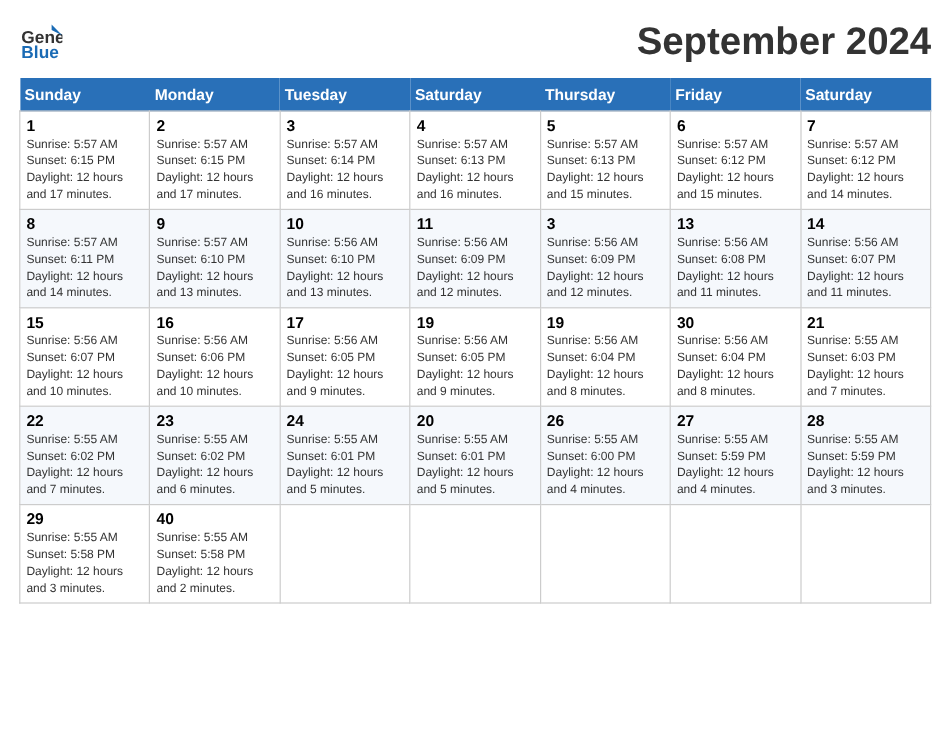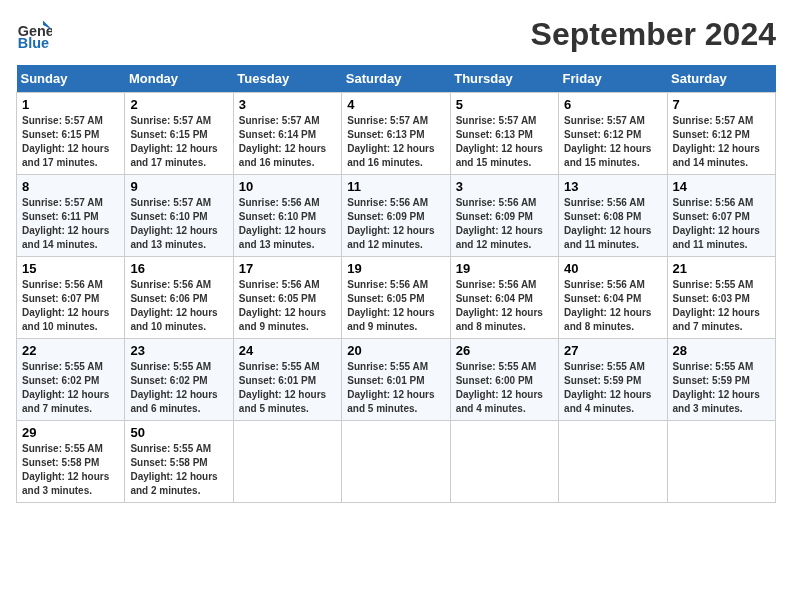--- a/index.html
+++ b/index.html
@@ -63,21 +63,20 @@
     .day-num {
       font-size: 13px;
       font-weight: bold;
       display: block;
       margin-bottom: 2px;
     }
     .day-info {
       font-size: 10px;
       color: #333;
       line-height: 1.4;
-      font-weight: bold;
     }
     td.empty {
       background: #fff;
     }
     th:first-child { border-radius: 0; }
   </style>
 </head>
 <body>
 
 <div class="header-area">
@@ -238,95 +237,95 @@
 and 9 minutes.</div>
         </td>
         <td>
           <span class="day-num">19</span>
           <div class="day-info" style="white-space: pre-line;">Sunrise: 5:56 AM
 Sunset: 6:04 PM
 Daylight: 12 hours
 and 8 minutes.</div>
         </td>
         <td>
+          <span class="day-num">30</span>
+          <div class="day-info" style="white-space: pre-line;">Sunrise: 5:56 AM
+Sunset: 6:04 PM
+Daylight: 12 hours
+and 8 minutes.</div>
+        </td>
+        <td>
+          <span class="day-num">21</span>
+          <div class="day-info" style="white-space: pre-line;">Sunrise: 5:55 AM
+Sunset: 6:03 PM
+Daylight: 12 hours
+and 7 minutes.</div>
+        </td>
+      </tr>
+      <tr>
+        <td>
+          <span class="day-num">22</span>
+          <div class="day-info" style="white-space: pre-line;">Sunrise: 5:55 AM
+Sunset: 6:02 PM
+Daylight: 12 hours
+and 7 minutes.</div>
+        </td>
+        <td>
+          <span class="day-num">23</span>
+          <div class="day-info" style="white-space: pre-line;">Sunrise: 5:55 AM
+Sunset: 6:02 PM
+Daylight: 12 hours
+and 6 minutes.</div>
+        </td>
+        <td>
+          <span class="day-num">24</span>
+          <div class="day-info" style="white-space: pre-line;">Sunrise: 5:55 AM
+Sunset: 6:01 PM
+Daylight: 12 hours
+and 5 minutes.</div>
+        </td>
+        <td>
+          <span class="day-num">20</span>
+          <div class="day-info" style="white-space: pre-line;">Sunrise: 5:55 AM
+Sunset: 6:01 PM
+Daylight: 12 hours
+and 5 minutes.</div>
+        </td>
+        <td>
+          <span class="day-num">26</span>
+          <div class="day-info" style="white-space: pre-line;">Sunrise: 5:55 AM
+Sunset: 6:00 PM
+Daylight: 12 hours
+and 4 minutes.</div>
+        </td>
+        <td>
+          <span class="day-num">27</span>
+          <div class="day-info" style="white-space: pre-line;">Sunrise: 5:55 AM
+Sunset: 5:59 PM
+Daylight: 12 hours
+and 4 minutes.</div>
+        </td>
+        <td>
+          <span class="day-num">28</span>
+          <div class="day-info" style="white-space: pre-line;">Sunrise: 5:55 AM
+Sunset: 5:59 PM
+Daylight: 12 hours
+and 3 minutes.</div>
+        </td>
+      </tr>
+      <tr>
+        <td>
+          <span class="day-num">29</span>
+          <div class="day-info" style="white-space: pre-line;">Sunrise: 5:55 AM
+Sunset: 5:58 PM
+Daylight: 12 hours
+and 3 minutes.</div>
+        </td>
+        <td>
           <span class="day-num">40</span>
-          <div class="day-info" style="white-space: pre-line;">Sunrise: 5:56 AM
-Sunset: 6:04 PM
-Daylight: 12 hours
-and 8 minutes.</div>
-        </td>
-        <td>
-          <span class="day-num">21</span>
-          <div class="day-info" style="white-space: pre-line;">Sunrise: 5:55 AM
-Sunset: 6:03 PM
-Daylight: 12 hours
-and 7 minutes.</div>
-        </td>
-      </tr>
-      <tr>
-        <td>
-          <span class="day-num">22</span>
-          <div class="day-info" style="white-space: pre-line;">Sunrise: 5:55 AM
-Sunset: 6:02 PM
-Daylight: 12 hours
-and 7 minutes.</div>
-        </td>
-        <td>
-          <span class="day-num">23</span>
-          <div class="day-info" style="white-space: pre-line;">Sunrise: 5:55 AM
-Sunset: 6:02 PM
-Daylight: 12 hours
-and 6 minutes.</div>
-        </td>
-        <td>
-          <span class="day-num">24</span>
-          <div class="day-info" style="white-space: pre-line;">Sunrise: 5:55 AM
-Sunset: 6:01 PM
-Daylight: 12 hours
-and 5 minutes.</div>
-        </td>
-        <td>
-          <span class="day-num">20</span>
-          <div class="day-info" style="white-space: pre-line;">Sunrise: 5:55 AM
-Sunset: 6:01 PM
-Daylight: 12 hours
-and 5 minutes.</div>
-        </td>
-        <td>
-          <span class="day-num">26</span>
-          <div class="day-info" style="white-space: pre-line;">Sunrise: 5:55 AM
-Sunset: 6:00 PM
-Daylight: 12 hours
-and 4 minutes.</div>
-        </td>
-        <td>
-          <span class="day-num">27</span>
-          <div class="day-info" style="white-space: pre-line;">Sunrise: 5:55 AM
-Sunset: 5:59 PM
-Daylight: 12 hours
-and 4 minutes.</div>
-        </td>
-        <td>
-          <span class="day-num">28</span>
-          <div class="day-info" style="white-space: pre-line;">Sunrise: 5:55 AM
-Sunset: 5:59 PM
-Daylight: 12 hours
-and 3 minutes.</div>
-        </td>
-      </tr>
-      <tr>
-        <td>
-          <span class="day-num">29</span>
-          <div class="day-info" style="white-space: pre-line;">Sunrise: 5:55 AM
-Sunset: 5:58 PM
-Daylight: 12 hours
-and 3 minutes.</div>
-        </td>
-        <td>
-          <span class="day-num">50</span>
           <div class="day-info" style="white-space: pre-line;">Sunrise: 5:55 AM
 Sunset: 5:58 PM
 Daylight: 12 hours
 and 2 minutes.</div>
         </td>
         <td class="empty"></td>
         <td class="empty"></td>
         <td class="empty"></td>
         <td class="empty"></td>
         <td class="empty"></td>

